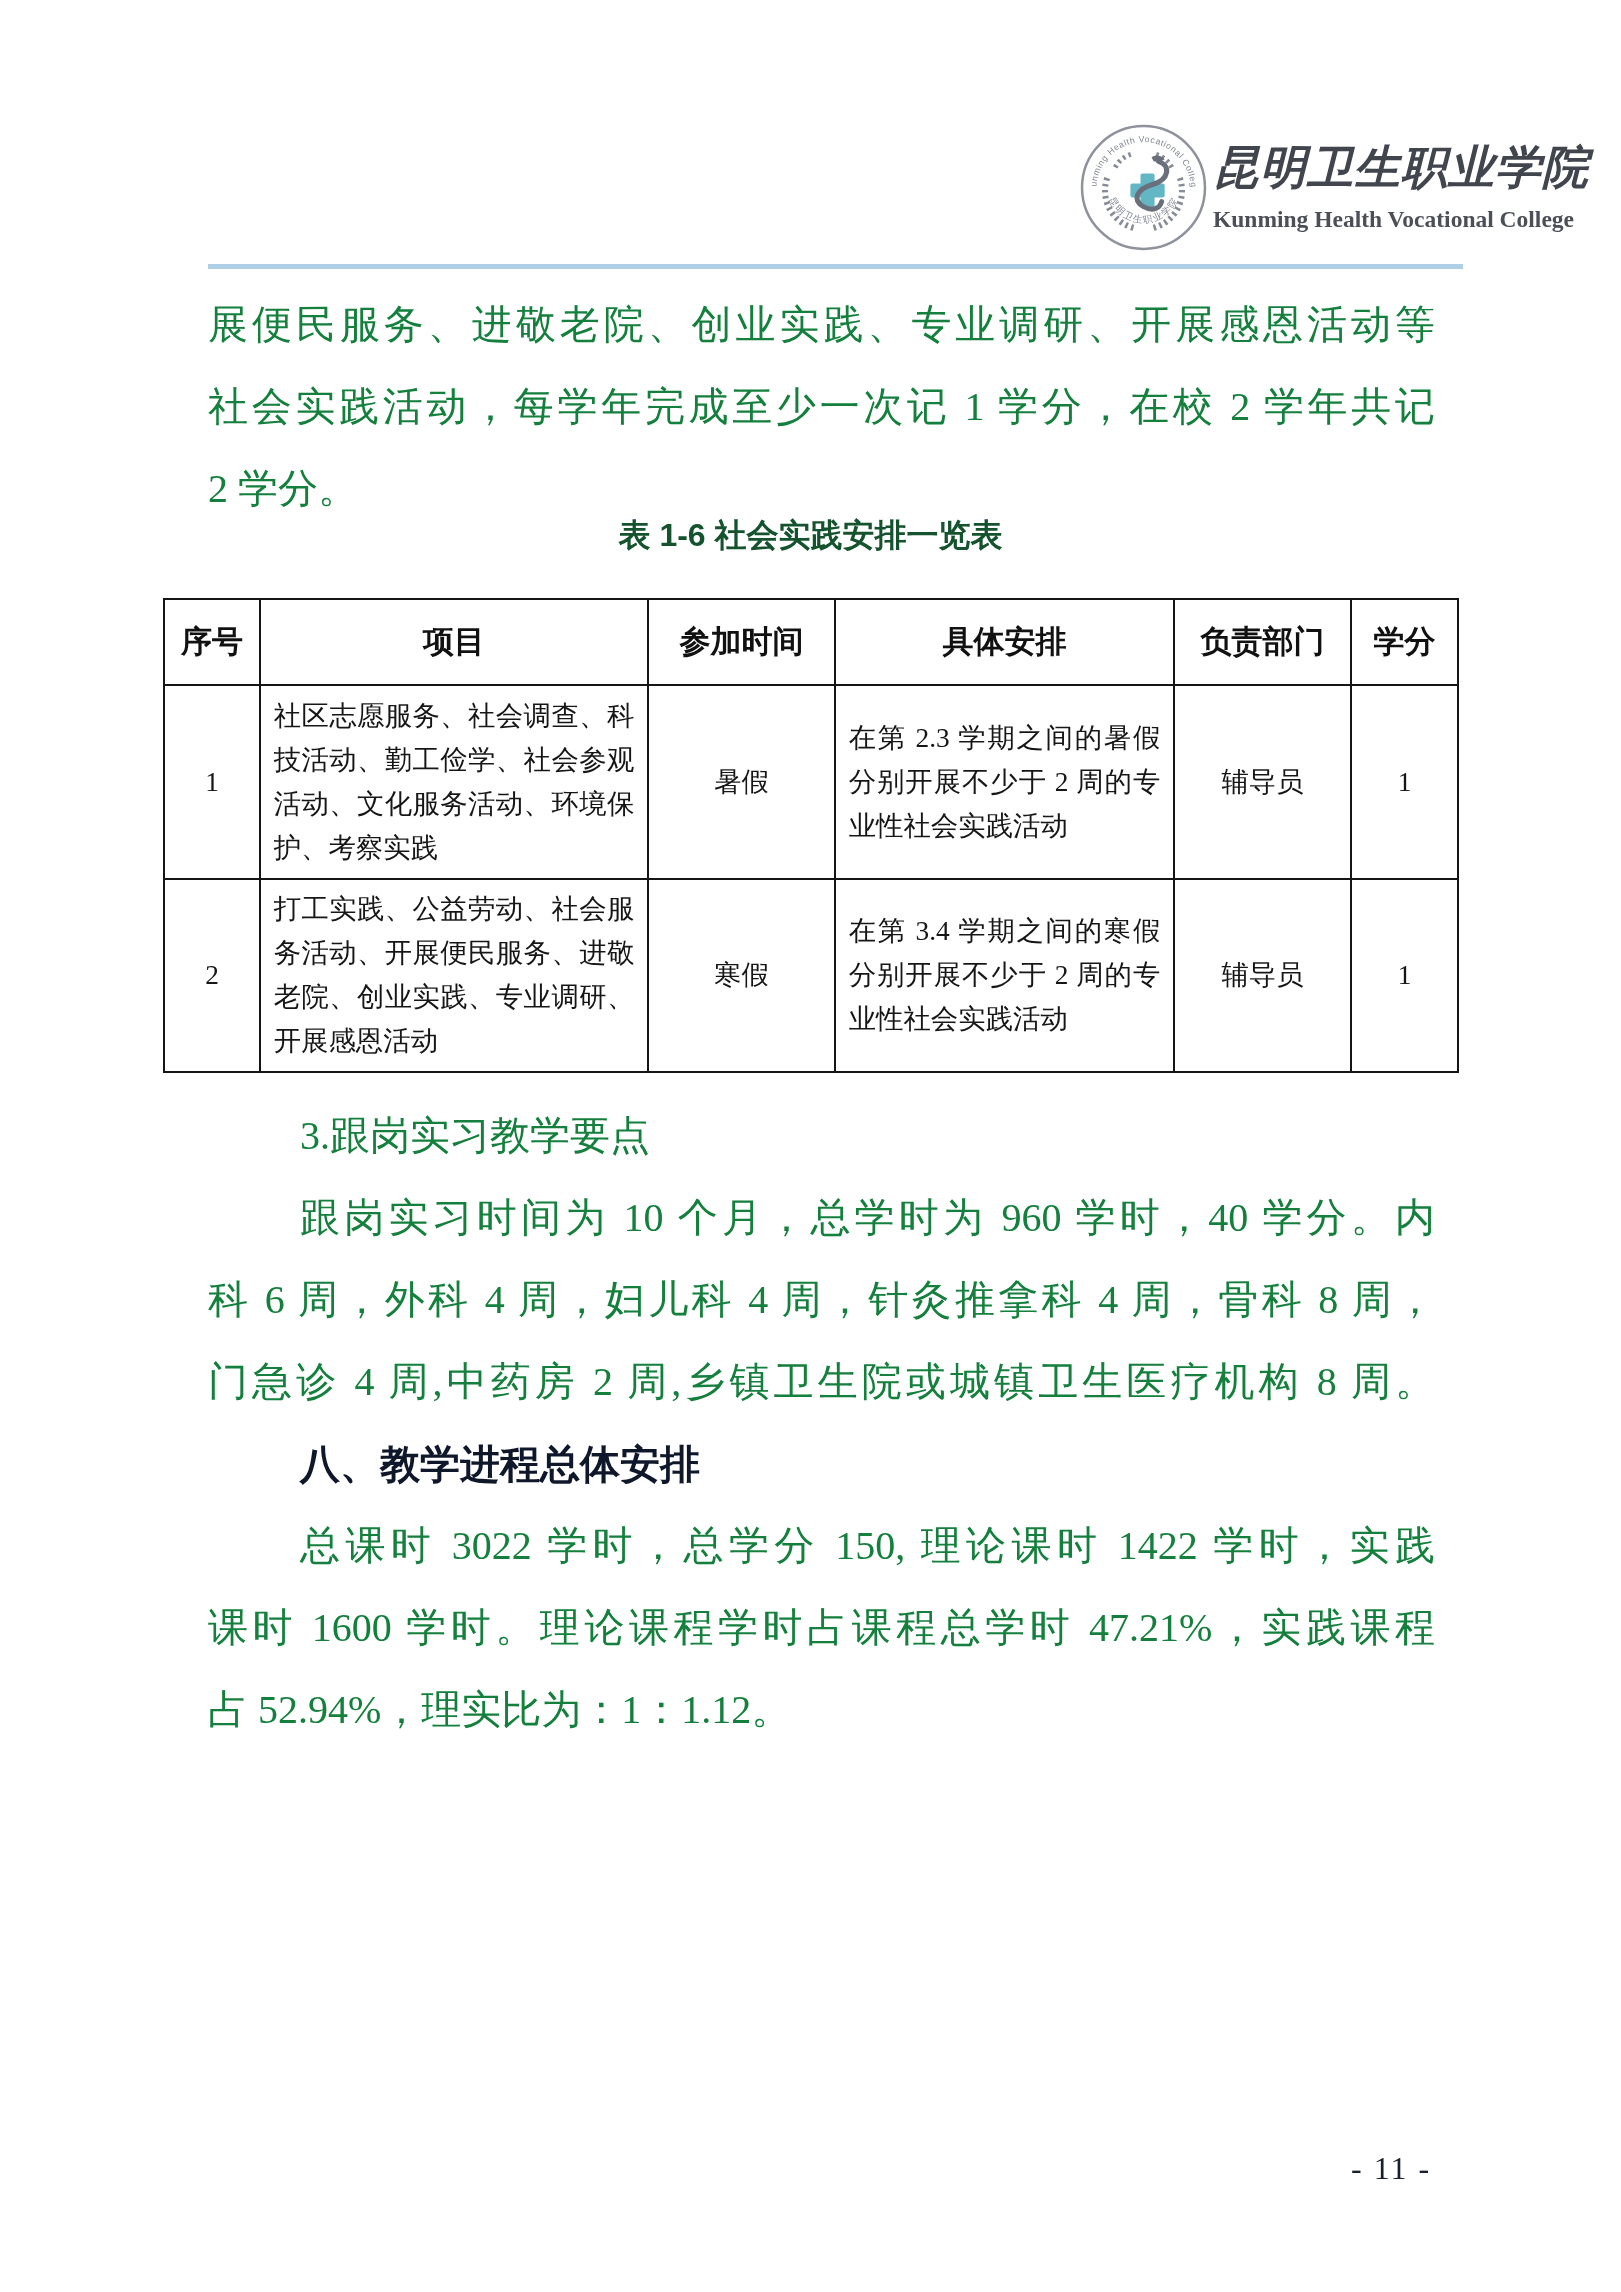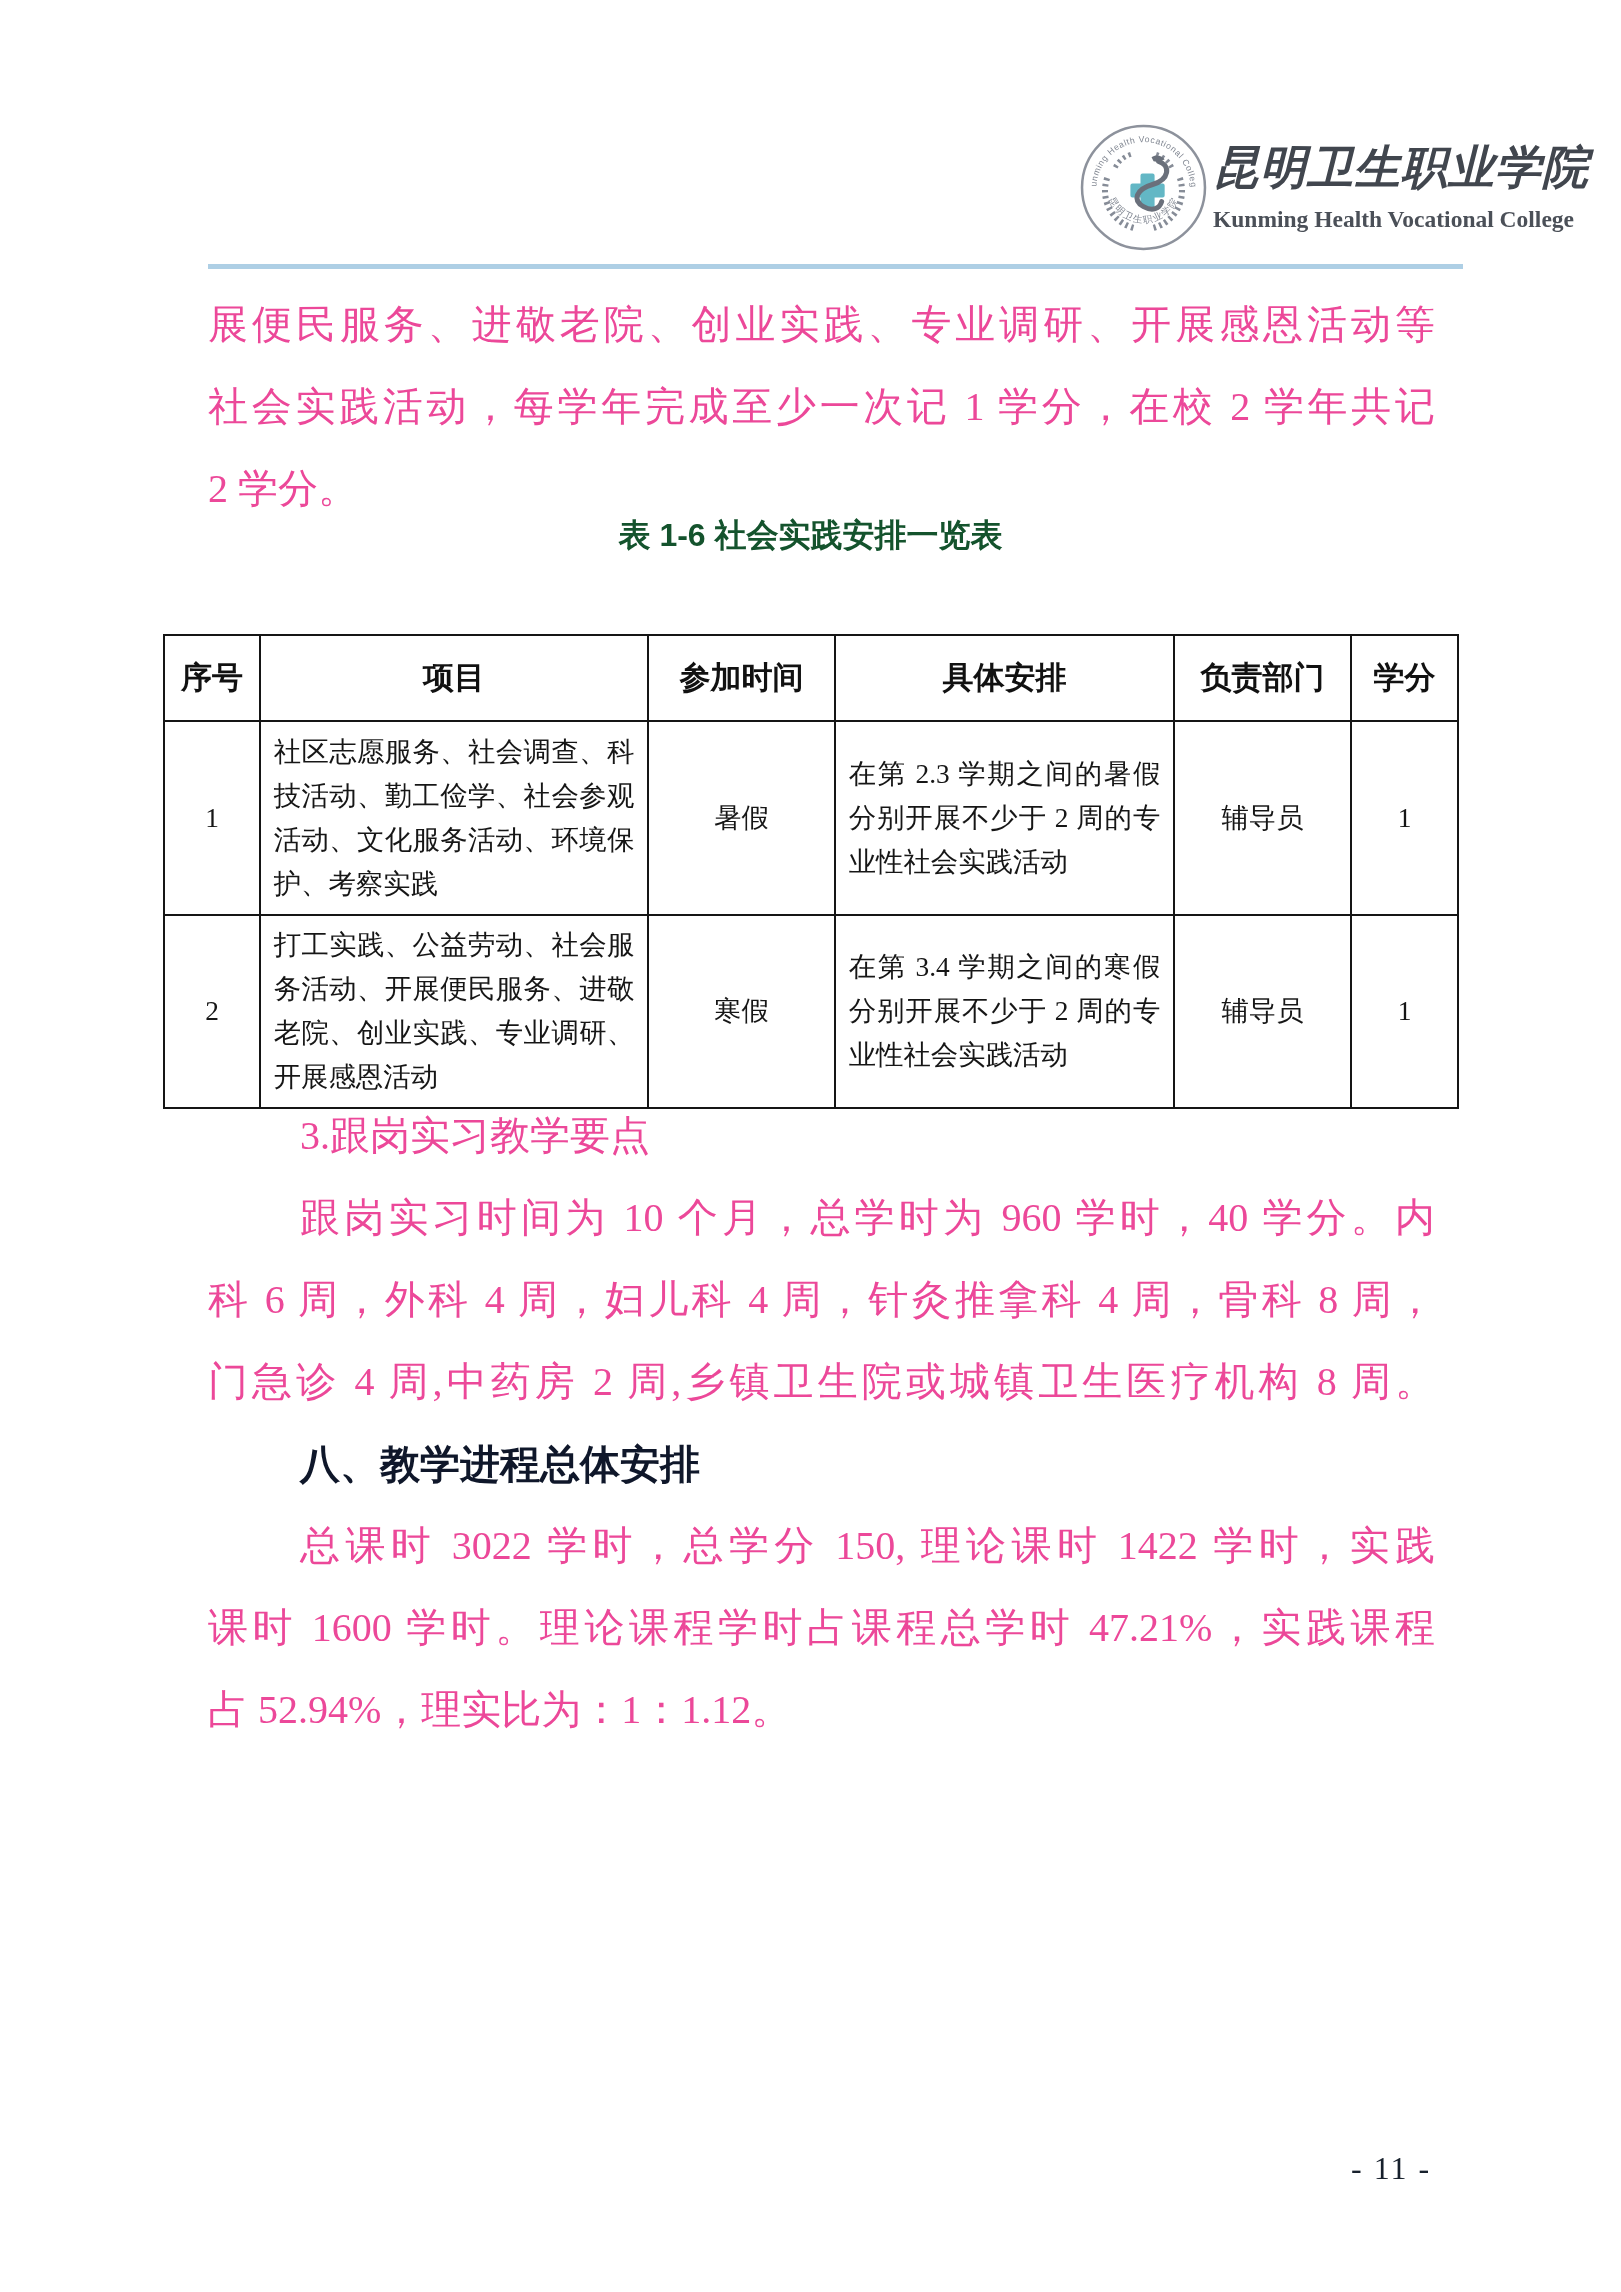--- a/index.html
+++ b/index.html
@@ -30,41 +30,40 @@
     position:absolute; left:208px; top:264px; width:1255px; height:4.9px;
     background:#aecfe5;
   }
 
   
   .textblock { position:absolute; left:208px; width:1227px; }
   .tb-intro { top:284px; }
   .tb-post  { top:1095px; }
   .line {
     font-size:40px; line-height:82px; height:82px;
-    white-space:nowrap; color:#ec4899;
+    white-space:nowrap; color:#15803d;
   }
   .j { text-align:justify; text-align-last:justify; white-space:normal; }
   .ind { text-indent:92px; }
   .hei {
     font-family:"Liberation Sans", sans-serif;
     font-weight:bold; color:#0f172a;
   }
 
   
   .table-caption {
     position:absolute; left:163px; top:514px; width:1295px;
     text-align:center;
     font-family:"Liberation Sans", sans-serif;
     font-weight:bold; font-size:32px; color:#14532d;
   }
   table.sched {
     position:absolute; left:163px; top:598px; width:1295px;
     border-collapse:collapse; table-layout:fixed;
     border:2.9px solid #151515;
-    margin-top:36px;
   }
   table.sched th, table.sched td { border:2px solid #151515; vertical-align:middle; }
   table.sched th {
     font-family:"Liberation Sans", sans-serif;
     font-weight:bold; font-size:31px; height:86px; text-align:center; color:#111;
   }
   table.sched td {
     font-family:"Liberation Serif", serif;
     font-size:27.4px; line-height:44px; color:#161616; padding:7.8px 12.7px;
   }

